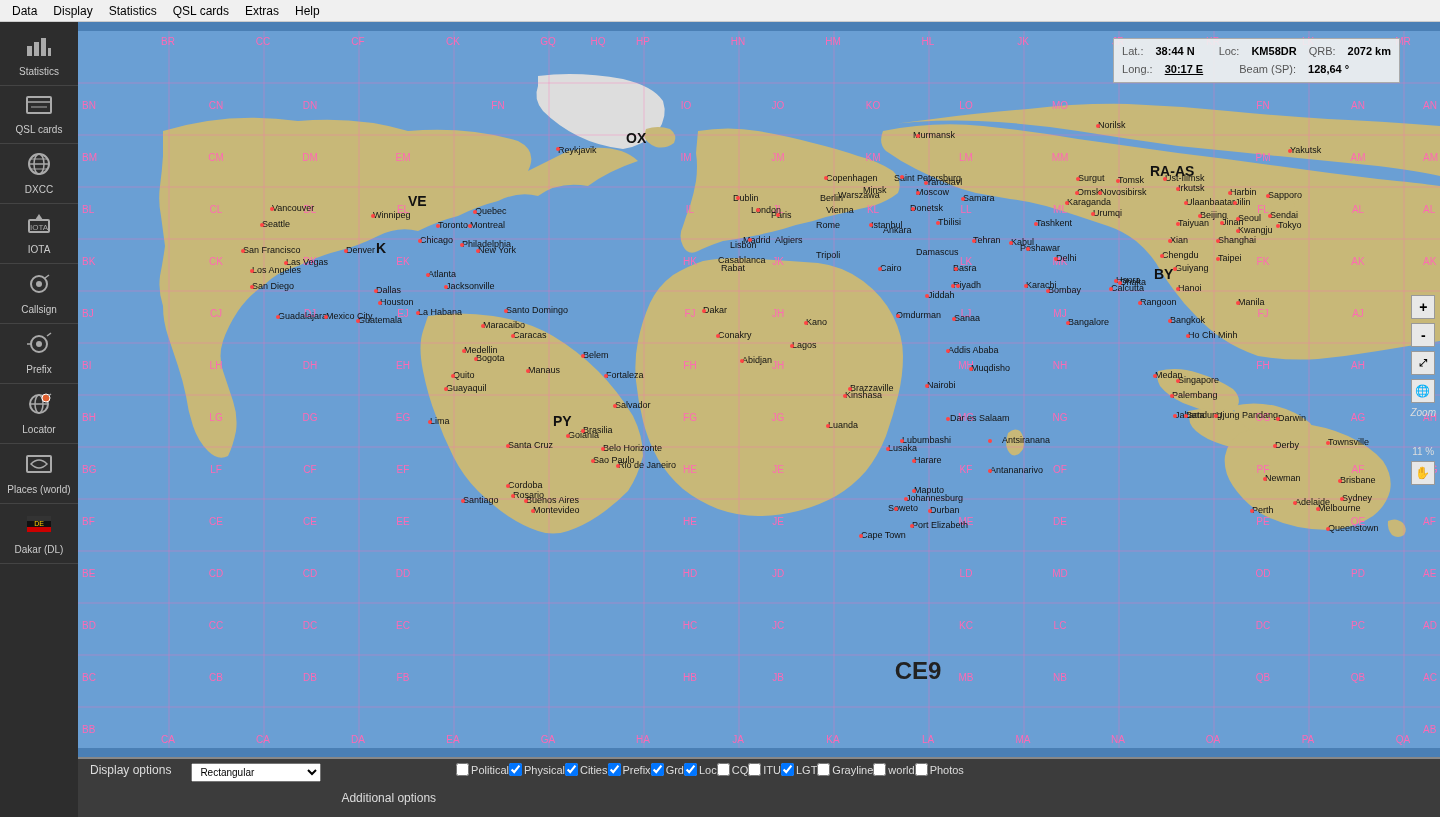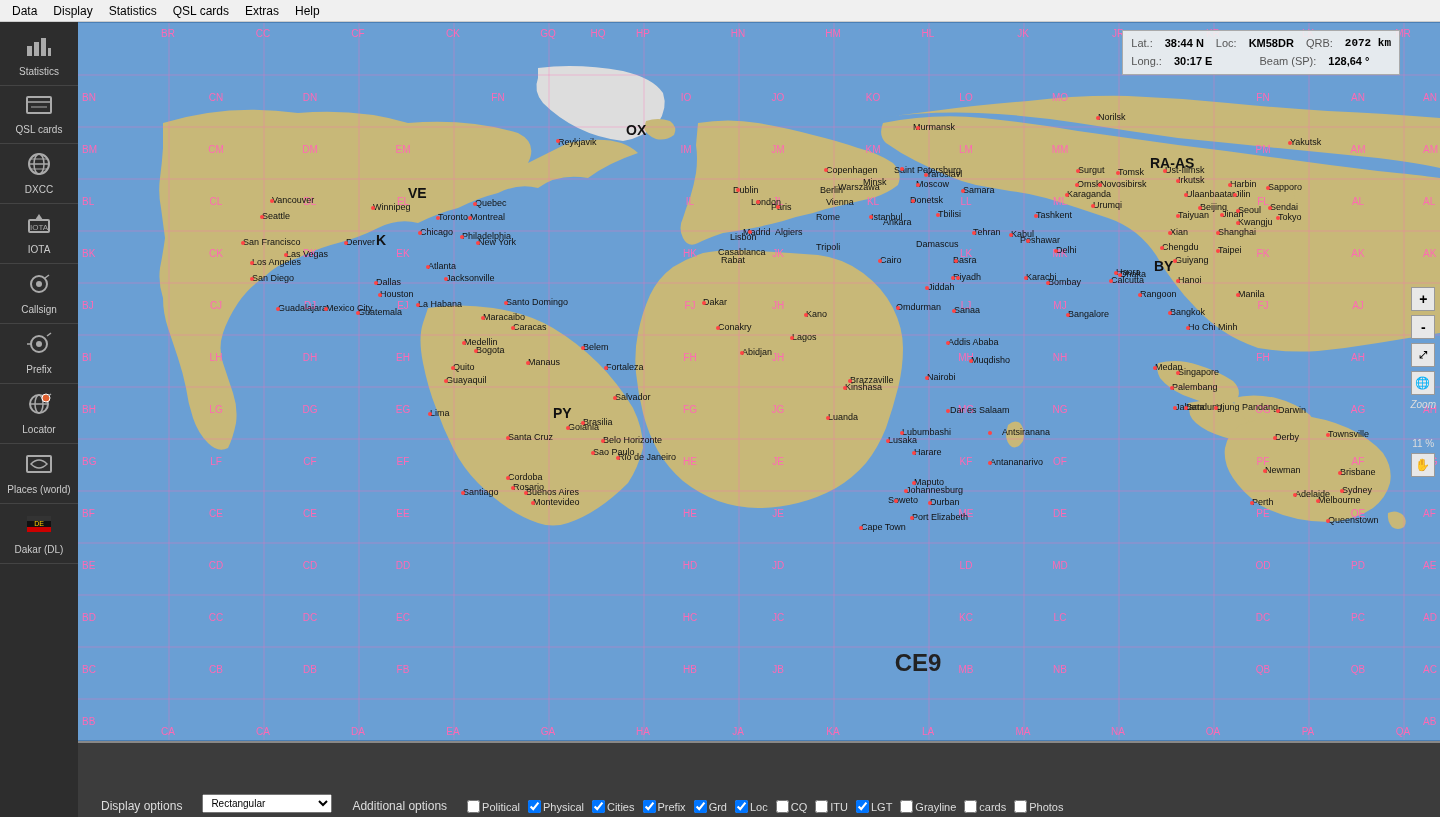--- a/index.html
+++ b/index.html
@@ -62,21 +62,21 @@
     #map-container {
       flex: 1;
       position: relative;
       overflow: hidden;
       background: #4a7fb5;
     }
 
     
     #info-box {
       position: absolute;
-      top: 8px;
+      top: 16px;
       right: 40px;
       background: rgba(240,240,240,0.92);
       border: 1px solid #aaa;
       padding: 4px 8px;
       font-size: 11px;
       z-index: 10;
       line-height: 1.6;
     }
     #info-box .info-row {
       display: flex;
@@ -142,26 +142,26 @@
       font-family: Arial, sans-serif;
     }
     .grid-label {
       font-size: 10px;
       fill: #ff69b4;
       font-family: Arial, sans-serif;
     }
 
     
     #bottom-bar {
-      height: 76px;
+      height: 60px;
       background: #3c3c3c;
       border-top: 2px solid #888;
       display: flex;
-      align-items: flex-end;
-      padding: 4px 23px;
+      align-items: flex-start;
+      padding: 4px 12px;
       gap: 20px;
       flex-shrink: 0;
     }
     #display-options-label {
       color: #ddd;
       font-size: 12px;
       white-space: nowrap;
     }
     #map-type-select {
       padding: 2px 4px;
@@ -177,21 +177,21 @@
     .check-item {
       display: flex;
       align-items: center;
       gap: 2px;
       color: #ddd;
       font-size: 11px;
     }
     .check-item input { margin: 0; }
     #bottom-options {
       display: flex;
-      gap: 8px;
+      gap: 0;
       align-items: center;
       flex-wrap: wrap;
     }
   </style>
 </head>
 <body>
 
 <div id="menubar">
   <div class="menu-item">Data</div>
   <div class="menu-item">Display</div>
@@ -864,29 +864,29 @@
         <circle cx="1100" cy="193" r="2" fill="#ff4444"></circle>
         <circle cx="1092" cy="210" r="2" fill="#ff4444"></circle>
         <circle cx="1084" cy="225" r="2" fill="#ff4444"></circle>
         <circle cx="1097" cy="238" r="2" fill="#ff4444"></circle>
       </svg>
 
       
       <div id="info-box">
         <div class="info-row">
           <span style="color:#555;">Lat.:</span>
-          <span style="font-weight:bold;margin-right:0;">38:44 N</span>
+          <span style="font-weight:bold;margin-right:12px;">38:44 N</span>
           <span style="color:#555;">Loc:</span>
           <span style="font-weight:bold;margin-right:0;">KM58DR</span>
           <span style="color:#555;">QRB:</span>
-          <span style="font-weight:bold;font-family:Liberation Mono, monospace;">2072 km</span>
+          <span style="font-weight:bold;">2072 km</span>
         </div>
         <div class="info-row">
           <span style="color:#555;">Long.:</span>
-          <span style="font-weight:bold;margin-right:15px;">30:17 E</span>
+          <span style="font-weight:bold;margin-right:4px;text-decoration:underline;">30:17 E</span>
           <span style="font-weight:bold;margin-right:8px;"></span>
           <span style="color:#555;">Beam (SP):</span>
           <span style="font-weight:bold;">128,64 °</span>
         </div>
       </div>
 
       
       <div id="zoom-controls">
         <button class="zoom-btn">+</button>
         <button class="zoom-btn">-</button>
@@ -943,21 +943,21 @@
         <label class="check-item">
             <input type="checkbox" checked="" style=""> 
             <span>LGT</span>
           </label>
         <label class="check-item">
             <input type="checkbox" style=""> 
             <span>Grayline</span>
           </label>
         <label class="check-item">
             <input type="checkbox" style=""> 
-            <span>cards</span>
+            <span>world</span>
           </label>
         <label class="check-item">
             <input type="checkbox" style=""> 
             <span>Photos</span>
           </label>
       </div>
     </div>
   </div>
 </div>
 

